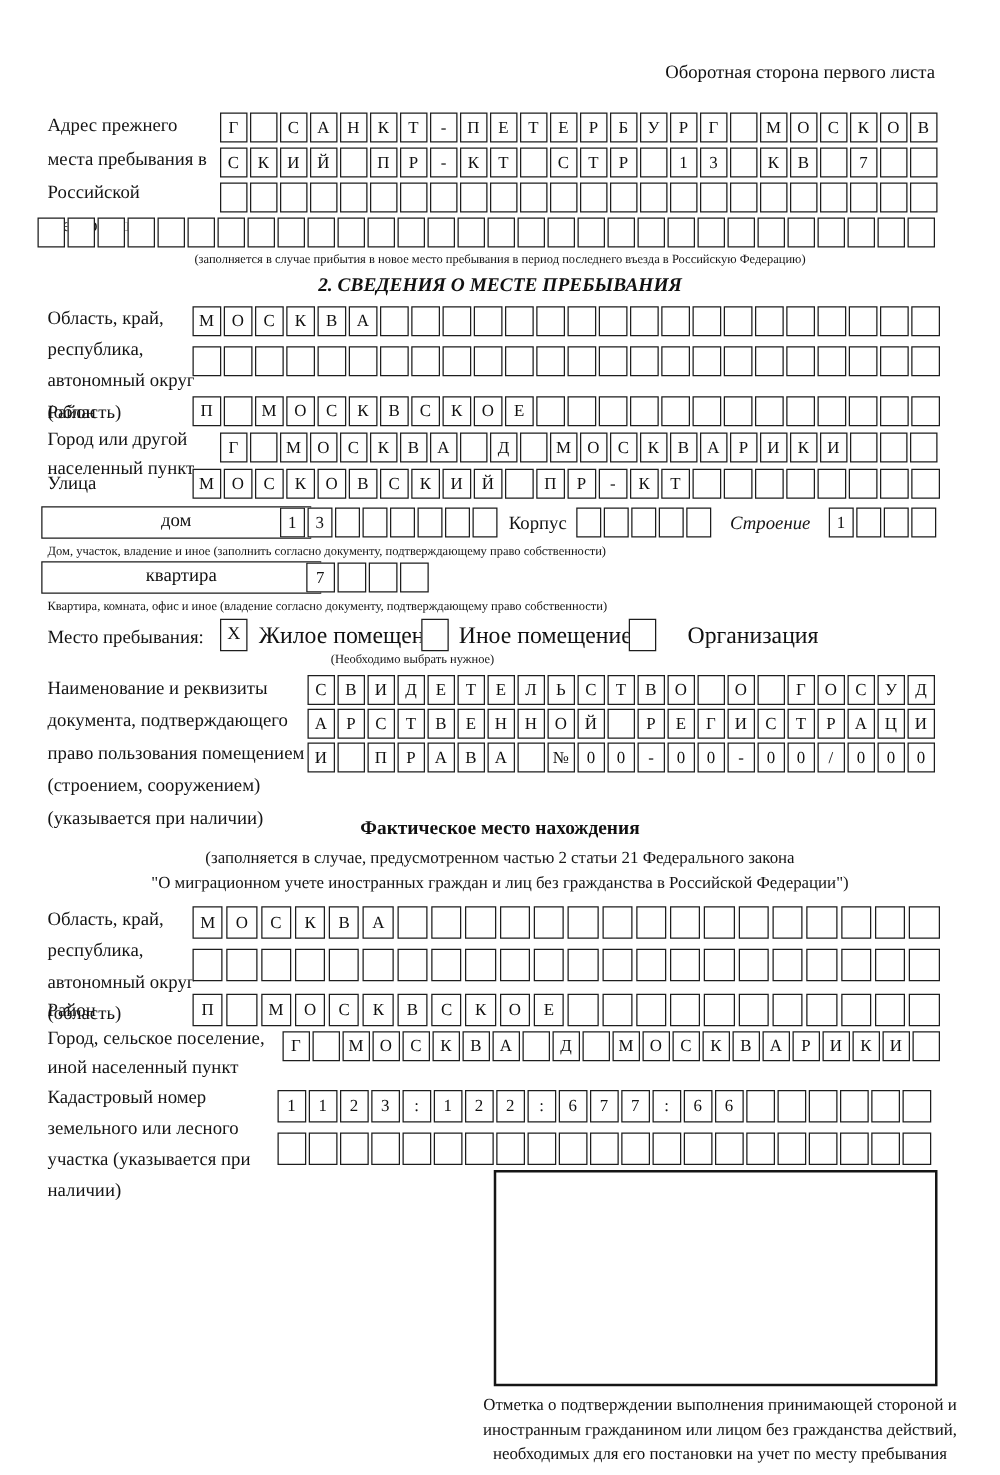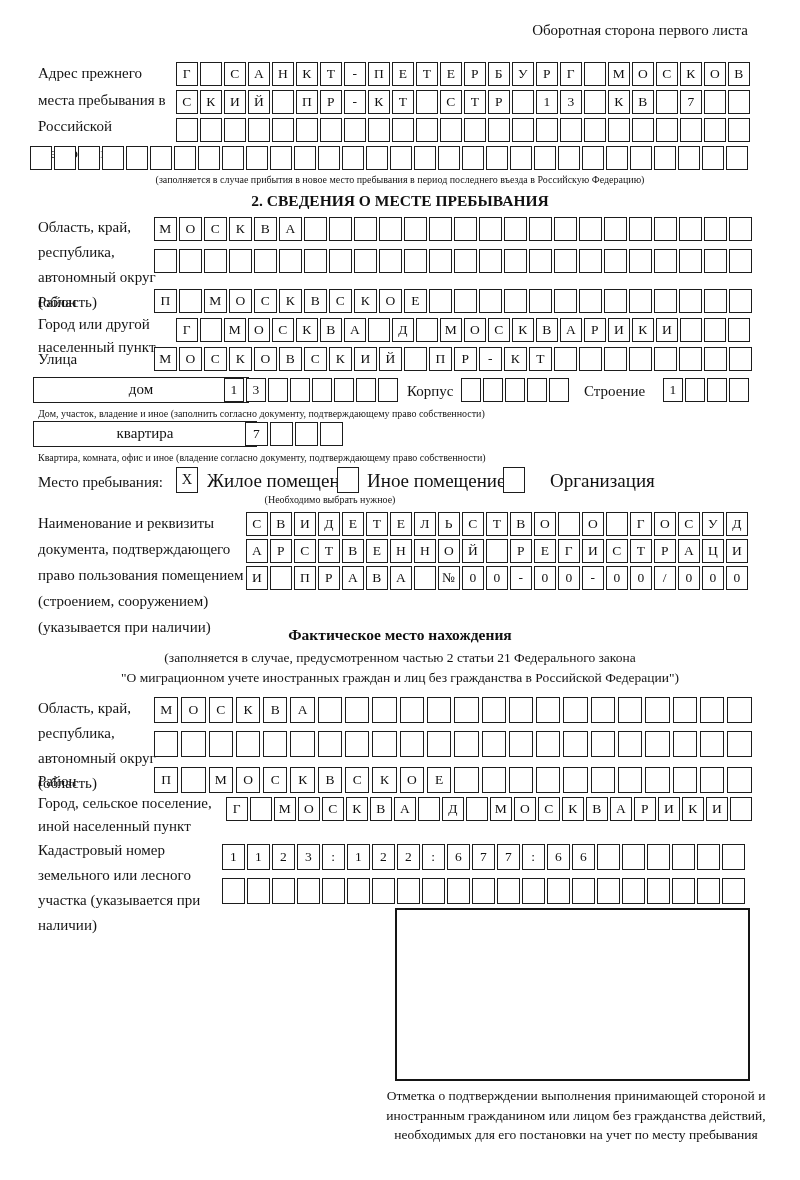--- a/index.html
+++ b/index.html
@@ -1,18 +1,18 @@
 <!DOCTYPE html>
 <html lang="ru"><head>
 <meta charset="utf-8">
 <style>
   html,body{margin:0;padding:0;background:#fff;}
   #page{position:relative;width:800px;height:1180px;background:#fff;
         font-family:"Liberation Serif","DejaVu Serif",serif;color:#111;}
-  .abs{position:absolute;}
+  .abs{position:absolute;margin-top:28px;}
   .lbl{font-size:15px;line-height:25px;color:#141414;}
   .cap{font-size:10px;color:#141414;white-space:nowrap;}
   .hdr{font-size:15.5px;font-weight:bold;text-align:center;width:100%;}
   .center{text-align:center;width:100%;}
   .boxrow{white-space:nowrap;}
   .cell{display:inline-block;box-sizing:border-box;border:1.6px solid #1d1d1d;
         background:#fff;height:24px;text-align:center;font-size:13.5px;
         line-height:21px;vertical-align:top;overflow:hidden;}
   .p24 .cell{width:21.5px;margin-right:2.5px;}
   .p25 .cell{width:22.5px;margin-right:2.5px;}
@@ -35,40 +35,40 @@
 
   <div class="abs" style="top:22px;left:0;right:52px;text-align:right;font-size:15px;">Оборотная сторона первого листа</div>
 
   <div class="abs lbl" style="left:38px;top:60px;width:140px;line-height:26.5px;">Адрес прежнего места пребывания в Российской Федерации</div>
   <div class="abs boxrow p24" style="left:176px;top:62px;"><span class="cell">Г</span><span class="cell">&nbsp;</span><span class="cell">С</span><span class="cell">А</span><span class="cell">Н</span><span class="cell">К</span><span class="cell">Т</span><span class="cell">-</span><span class="cell">П</span><span class="cell">Е</span><span class="cell">Т</span><span class="cell">Е</span><span class="cell">Р</span><span class="cell">Б</span><span class="cell">У</span><span class="cell">Р</span><span class="cell">Г</span><span class="cell">&nbsp;</span><span class="cell">М</span><span class="cell">О</span><span class="cell">С</span><span class="cell">К</span><span class="cell">О</span><span class="cell">В</span></div>
   <div class="abs boxrow p24" style="left:176px;top:90px;"><span class="cell">С</span><span class="cell">К</span><span class="cell">И</span><span class="cell">Й</span><span class="cell">&nbsp;</span><span class="cell">П</span><span class="cell">Р</span><span class="cell">-</span><span class="cell">К</span><span class="cell">Т</span><span class="cell">&nbsp;</span><span class="cell">С</span><span class="cell">Т</span><span class="cell">Р</span><span class="cell">&nbsp;</span><span class="cell">1</span><span class="cell">3</span><span class="cell">&nbsp;</span><span class="cell">К</span><span class="cell">В</span><span class="cell">&nbsp;</span><span class="cell">7</span><span class="cell">&nbsp;</span><span class="cell">&nbsp;</span></div>
   <div class="abs boxrow p24" style="left:176px;top:118px;"><span class="cell">&nbsp;</span><span class="cell">&nbsp;</span><span class="cell">&nbsp;</span><span class="cell">&nbsp;</span><span class="cell">&nbsp;</span><span class="cell">&nbsp;</span><span class="cell">&nbsp;</span><span class="cell">&nbsp;</span><span class="cell">&nbsp;</span><span class="cell">&nbsp;</span><span class="cell">&nbsp;</span><span class="cell">&nbsp;</span><span class="cell">&nbsp;</span><span class="cell">&nbsp;</span><span class="cell">&nbsp;</span><span class="cell">&nbsp;</span><span class="cell">&nbsp;</span><span class="cell">&nbsp;</span><span class="cell">&nbsp;</span><span class="cell">&nbsp;</span><span class="cell">&nbsp;</span><span class="cell">&nbsp;</span><span class="cell">&nbsp;</span><span class="cell">&nbsp;</span></div>
   <div class="abs boxrow p24" style="left:30px;top:146px;"><span class="cell">&nbsp;</span><span class="cell">&nbsp;</span><span class="cell">&nbsp;</span><span class="cell">&nbsp;</span><span class="cell">&nbsp;</span><span class="cell">&nbsp;</span><span class="cell">&nbsp;</span><span class="cell">&nbsp;</span><span class="cell">&nbsp;</span><span class="cell">&nbsp;</span><span class="cell">&nbsp;</span><span class="cell">&nbsp;</span><span class="cell">&nbsp;</span><span class="cell">&nbsp;</span><span class="cell">&nbsp;</span><span class="cell">&nbsp;</span><span class="cell">&nbsp;</span><span class="cell">&nbsp;</span><span class="cell">&nbsp;</span><span class="cell">&nbsp;</span><span class="cell">&nbsp;</span><span class="cell">&nbsp;</span><span class="cell">&nbsp;</span><span class="cell">&nbsp;</span><span class="cell">&nbsp;</span><span class="cell">&nbsp;</span><span class="cell">&nbsp;</span><span class="cell">&nbsp;</span><span class="cell">&nbsp;</span><span class="cell">&nbsp;</span></div>
   <div class="abs cap center" style="top:174px;">(заполняется в случае прибытия в новое место пребывания в период последнего въезда в Российскую Федерацию)</div>
 
-  <div class="abs hdr" style="top:192px;">2. СВЕДЕНИЯ О МЕСТЕ ПРЕБЫВАНИЯ</div>
+  <div class="abs hdr" style="top:192px;font-style:italic;">2. СВЕДЕНИЯ О МЕСТЕ ПРЕБЫВАНИЯ</div>
 
   <div class="abs lbl" style="left:38px;top:215px;width:122px;">Область, край, республика, автономный округ (область)</div>
   <div class="abs boxrow p25" style="left:154px;top:217px;"><span class="cell">М</span><span class="cell">О</span><span class="cell">С</span><span class="cell">К</span><span class="cell">В</span><span class="cell">А</span><span class="cell">&nbsp;</span><span class="cell">&nbsp;</span><span class="cell">&nbsp;</span><span class="cell">&nbsp;</span><span class="cell">&nbsp;</span><span class="cell">&nbsp;</span><span class="cell">&nbsp;</span><span class="cell">&nbsp;</span><span class="cell">&nbsp;</span><span class="cell">&nbsp;</span><span class="cell">&nbsp;</span><span class="cell">&nbsp;</span><span class="cell">&nbsp;</span><span class="cell">&nbsp;</span><span class="cell">&nbsp;</span><span class="cell">&nbsp;</span><span class="cell">&nbsp;</span><span class="cell">&nbsp;</span></div>
   <div class="abs boxrow p25" style="left:154px;top:249px;"><span class="cell">&nbsp;</span><span class="cell">&nbsp;</span><span class="cell">&nbsp;</span><span class="cell">&nbsp;</span><span class="cell">&nbsp;</span><span class="cell">&nbsp;</span><span class="cell">&nbsp;</span><span class="cell">&nbsp;</span><span class="cell">&nbsp;</span><span class="cell">&nbsp;</span><span class="cell">&nbsp;</span><span class="cell">&nbsp;</span><span class="cell">&nbsp;</span><span class="cell">&nbsp;</span><span class="cell">&nbsp;</span><span class="cell">&nbsp;</span><span class="cell">&nbsp;</span><span class="cell">&nbsp;</span><span class="cell">&nbsp;</span><span class="cell">&nbsp;</span><span class="cell">&nbsp;</span><span class="cell">&nbsp;</span><span class="cell">&nbsp;</span><span class="cell">&nbsp;</span></div>
 
   <div class="abs lbl" style="left:38px;top:290px;">Район</div>
   <div class="abs boxrow p25" style="left:154px;top:289px;"><span class="cell">П</span><span class="cell">&nbsp;</span><span class="cell">М</span><span class="cell">О</span><span class="cell">С</span><span class="cell">К</span><span class="cell">В</span><span class="cell">С</span><span class="cell">К</span><span class="cell">О</span><span class="cell">Е</span><span class="cell">&nbsp;</span><span class="cell">&nbsp;</span><span class="cell">&nbsp;</span><span class="cell">&nbsp;</span><span class="cell">&nbsp;</span><span class="cell">&nbsp;</span><span class="cell">&nbsp;</span><span class="cell">&nbsp;</span><span class="cell">&nbsp;</span><span class="cell">&nbsp;</span><span class="cell">&nbsp;</span><span class="cell">&nbsp;</span><span class="cell">&nbsp;</span></div>
 
   <div class="abs lbl" style="left:38px;top:313px;width:150px;line-height:23px;">Город или другой населенный пункт</div>
   <div class="abs boxrow p24" style="left:176px;top:318px;"><span class="cell">Г</span><span class="cell">&nbsp;</span><span class="cell">М</span><span class="cell">О</span><span class="cell">С</span><span class="cell">К</span><span class="cell">В</span><span class="cell">А</span><span class="cell">&nbsp;</span><span class="cell">Д</span><span class="cell">&nbsp;</span><span class="cell">М</span><span class="cell">О</span><span class="cell">С</span><span class="cell">К</span><span class="cell">В</span><span class="cell">А</span><span class="cell">Р</span><span class="cell">И</span><span class="cell">К</span><span class="cell">И</span><span class="cell">&nbsp;</span><span class="cell">&nbsp;</span><span class="cell">&nbsp;</span></div>
 
   <div class="abs lbl" style="left:38px;top:347px;">Улица</div>
   <div class="abs boxrow p25" style="left:154px;top:347px;"><span class="cell">М</span><span class="cell">О</span><span class="cell">С</span><span class="cell">К</span><span class="cell">О</span><span class="cell">В</span><span class="cell">С</span><span class="cell">К</span><span class="cell">И</span><span class="cell">Й</span><span class="cell">&nbsp;</span><span class="cell">П</span><span class="cell">Р</span><span class="cell">-</span><span class="cell">К</span><span class="cell">Т</span><span class="cell">&nbsp;</span><span class="cell">&nbsp;</span><span class="cell">&nbsp;</span><span class="cell">&nbsp;</span><span class="cell">&nbsp;</span><span class="cell">&nbsp;</span><span class="cell">&nbsp;</span><span class="cell">&nbsp;</span></div>
 
   <div class="abs labelbox" style="left:33px;top:377px;width:216px;">дом</div>
   <div class="abs boxrow p22" style="left:224px;top:378px;"><span class="cell">1</span><span class="cell">3</span><span class="cell">&nbsp;</span><span class="cell">&nbsp;</span><span class="cell">&nbsp;</span><span class="cell">&nbsp;</span><span class="cell">&nbsp;</span><span class="cell">&nbsp;</span></div>
   <div class="abs lbl" style="left:407px;top:379px;">Корпус</div>
   <div class="abs boxrow p22" style="left:461px;top:378px;"><span class="cell">&nbsp;</span><span class="cell">&nbsp;</span><span class="cell">&nbsp;</span><span class="cell">&nbsp;</span><span class="cell">&nbsp;</span></div>
-  <div class="abs lbl" style="left:584px;top:379px;">Строение</div>
+  <div class="abs lbl" style="left:584px;top:379px;font-style:italic;">Строение</div>
   <div class="abs boxrow p22" style="left:663px;top:378px;"><span class="cell">1</span><span class="cell">&nbsp;</span><span class="cell">&nbsp;</span><span class="cell">&nbsp;</span></div>
   <div class="abs cap" style="left:38px;top:408px;">Дом, участок, владение и иное (заполнить согласно документу, подтверждающему право собственности)</div>
 
   <div class="abs labelbox" style="left:33px;top:421px;width:224px;">квартира</div>
   <div class="abs boxrow p25" style="left:245px;top:422px;"><span class="cell">7</span><span class="cell">&nbsp;</span><span class="cell">&nbsp;</span><span class="cell">&nbsp;</span></div>
   <div class="abs cap" style="left:38px;top:452px;">Квартира, комната, офис и иное (владение согласно документу, подтверждающему право собственности)</div>
 
   <div class="abs lbl" style="left:38px;top:470px;">Место пребывания:</div>
   <span class="abs checkbox" style="left:176px;top:467px;">X</span>
   <span class="abs optlbl" style="left:207px;top:470px;">Жилое помещение</span>

